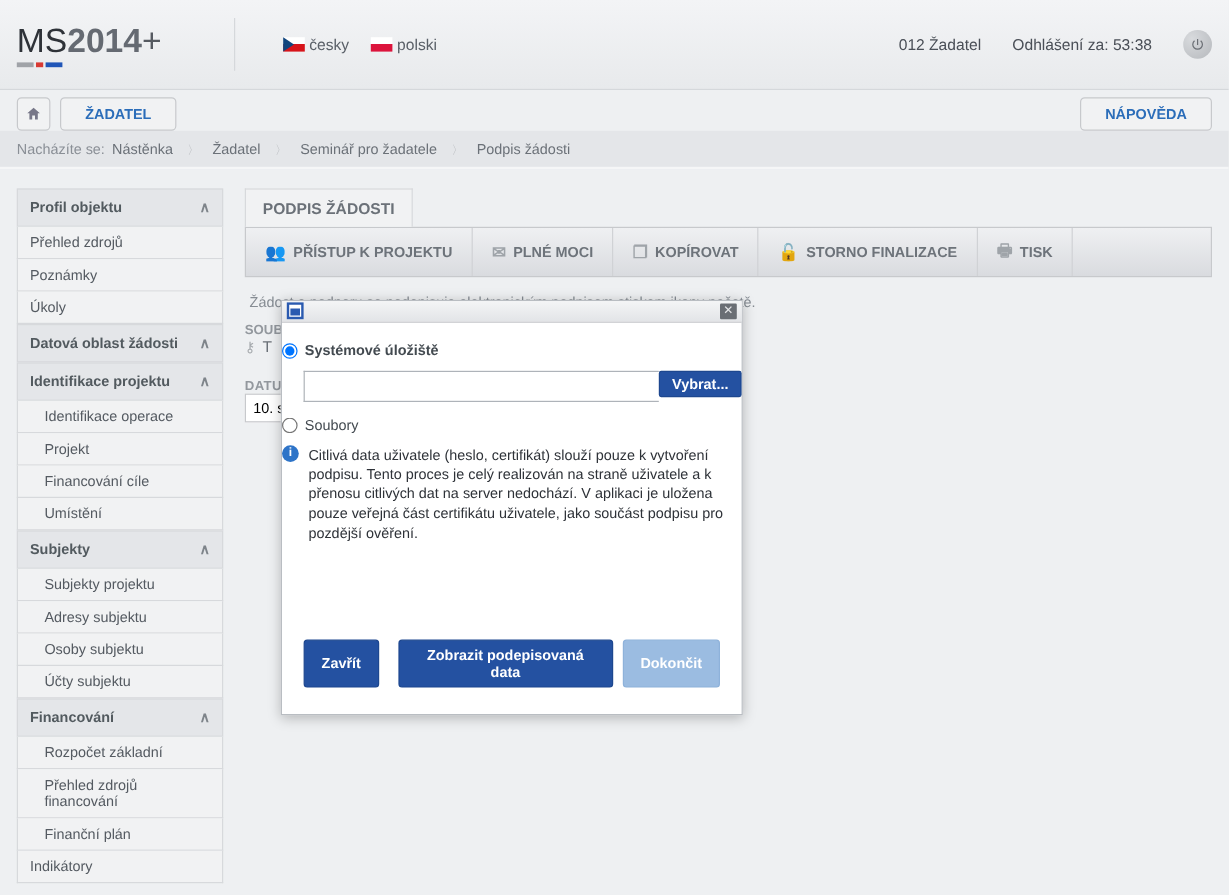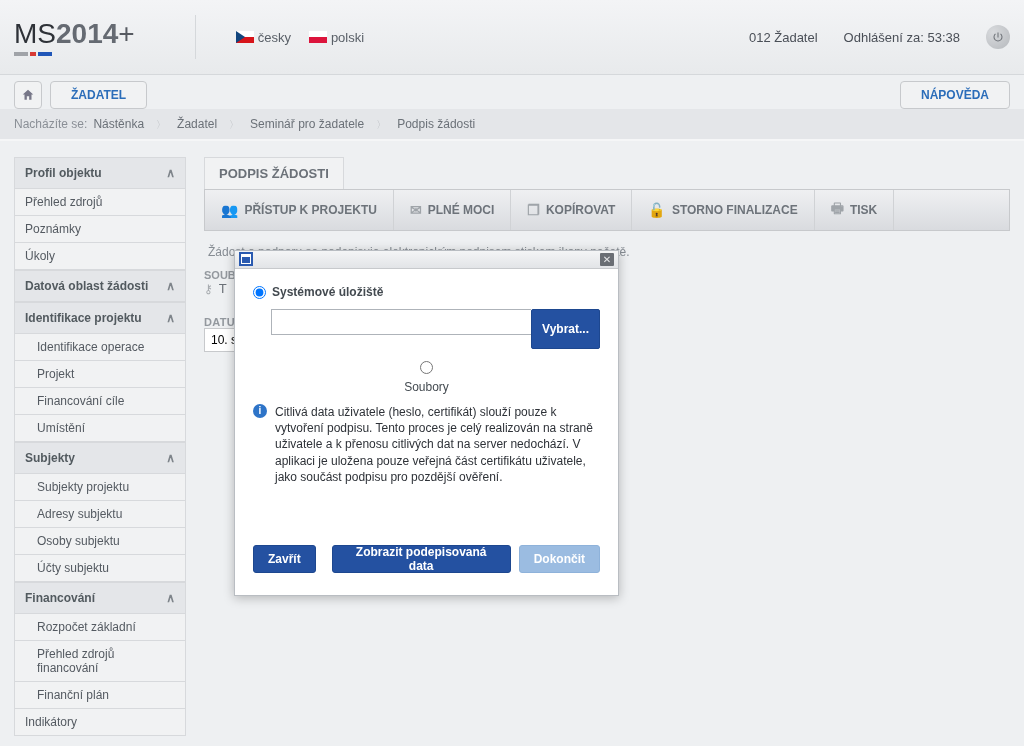--- a/index.html
+++ b/index.html
@@ -60,30 +60,30 @@
   .date-lbl { font-size: 11px; color:#93989e; font-weight:700; letter-spacing:0.3px; }
   .date-inp { width: 210px; height: 24px; border:1px solid #c7c9cc; background:#fff; padding:0 6px; font-size:12px; }
   .extra-inp { width: 106px; height: 24px; border:1px solid #c7c9cc; background:#f6f7f8; margin-top: 15px; }
   
   
   .overlay { position:absolute; left: 234px; top: 250px; width: 385px; height: 346px; background:#fff; border:1px solid #b9bdc2; box-shadow: 0 2px 10px rgba(0,0,0,0.25); }
   .modal-head { height: 18px; background: linear-gradient(to bottom, #f4f5f6, #e2e4e7); border-bottom:1px solid #c7c9cc; position:relative; }
   .modal-head .win-icon { position:absolute; left:4px; top:1px; width:14px; height:14px; background:#2a5ab0; display:flex; align-items:center; justify-content:center; }
   .modal-head .win-icon::after { content:""; width:8px; height:6px; border:1px solid #fff; border-top-width:3px; }
   .modal-close { position:absolute; right:4px; top:2px; width:14px; height:13px; background:#6a6e74; color:#e6e7e9; font-size:10px; text-align:center; line-height:13px; border-radius:1px; }
-  .modal-body { padding: 16px 18px; }
+  .modal-body { padding: 16px 0; }
   .radio-row { display:flex; align-items:center; gap:6px; font-size:12px; font-weight:700; color:#434a50; margin-bottom: 10px; }
-  .radio-row.plain { font-weight:400;flex-direction:column; }
+  .radio-row.plain { font-weight:400; }
   .choose-row { display:flex; margin: 8px 0 12px 18px; }
   .choose-input { flex:1; height:26px; border:1px solid #aeb3b9; border-right:none; background:#fff; }
-  .choose-btn { height:40px; padding:0 10px; background:#2451a1; color:#fff; font-weight:700; font-size:12px; border:1px solid #1d478f; border-radius:2px; }
+  .choose-btn { height:22px; padding:0 10px; background:#2451a1; color:#fff; font-weight:700; font-size:12px; border:1px solid #1d478f; border-radius:2px; }
   .info-block { display:flex; gap:8px; margin-top: 8px; font-size: 12px; color:#2e3238; line-height: 1.35; }
   .info-icon { width:14px; height:14px; border-radius:50%; background:#2e74c8; color:#fff; font-weight:700; font-size:10px; text-align:center; line-height:14px; flex:none; }
   .modal-foot { position:absolute; bottom: 22px; left:18px; right:18px; display:flex; gap:8px; }
-  .mbtn { height:28px; padding:0 14px; font-size:12px; font-weight:700; border-radius:3px; display:flex; align-items:center; }
+  .mbtn { height:40px; padding:0 14px; font-size:12px; font-weight:700; border-radius:3px; display:flex; align-items:center; }
   .mbtn-primary { background:#2451a1; color:#fff; border:1px solid #1d478f; }
   .mbtn-disabled { background:#9bbce1; color:#fff; border:1px solid #8eb2da; }
   .foot-spacer { flex:1; }
   .soubor-label { font-size:11px; font-weight:700; color:#93989e; }
   .soubor-below { font-size:13px; color:#6b7178; }
 </style>
 </head>
 <body>
 
 <div class="header">

